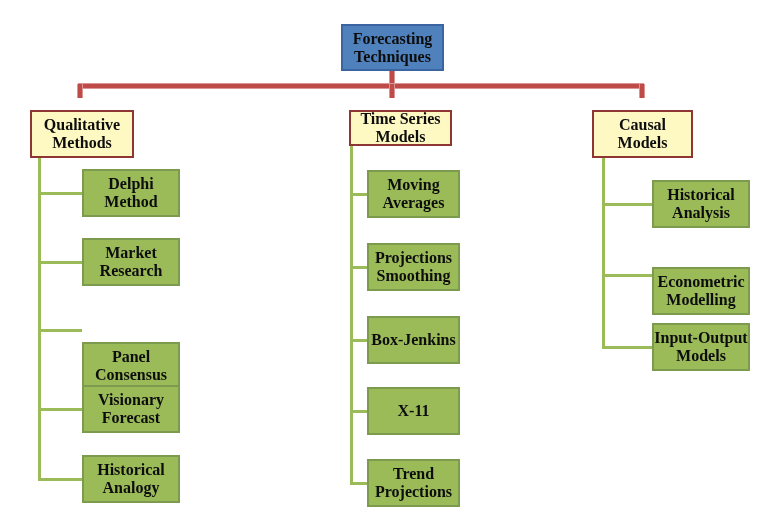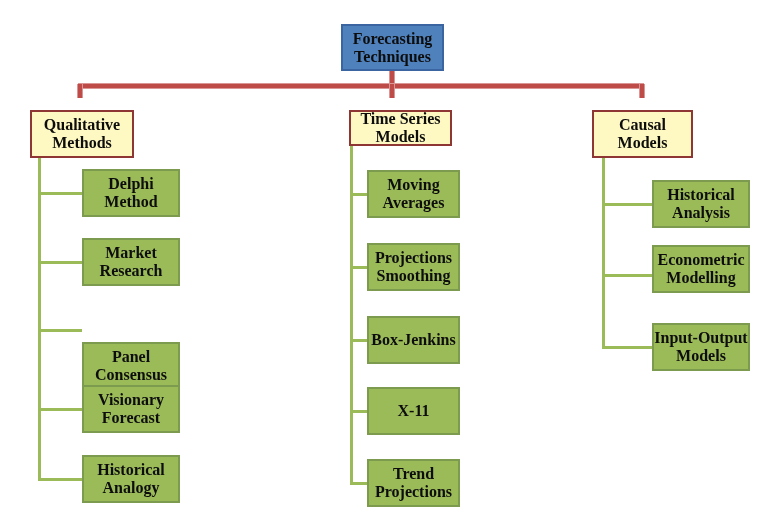--- a/index.html
+++ b/index.html
@@ -69,21 +69,21 @@
   .l04 { left: 82px; top: 455px; }
   
   .col2 { width: 93px; }
   .l10 { left: 367px; top: 170px; }
   .l11 { left: 367px; top: 243px; }
   .l12 { left: 367px; top: 316px; }
   .l13 { left: 367px; top: 387px; }
   .l14 { left: 367px; top: 459px; }
   
   .l20 { left: 652px; top: 180px; }
-  .l21 { left: 652px; top: 245px; }
+  .l21 { left: 652px; top: 267px; }
   .l22 { left: 652px; top: 323px; }
 </style>
 </head>
 <body>
 
 <div class="canvas">
 
   <div class="line red v root-stub"></div>
   <div class="line red h hbar"></div>
   <div class="line red v stub-b0"></div>

